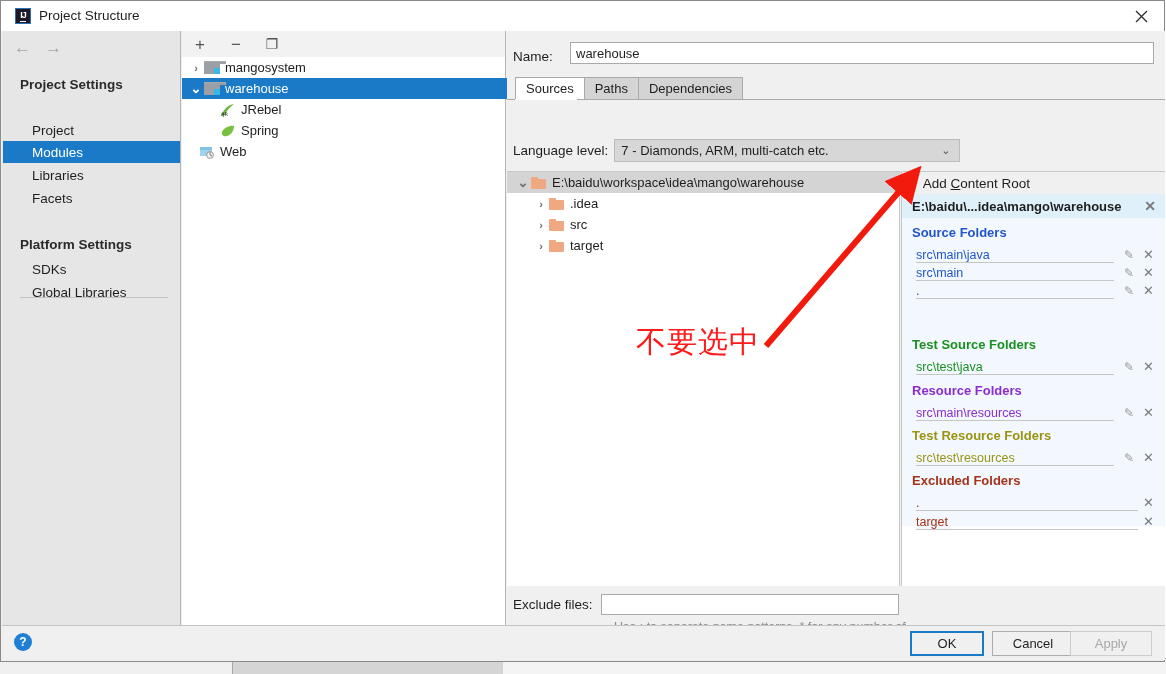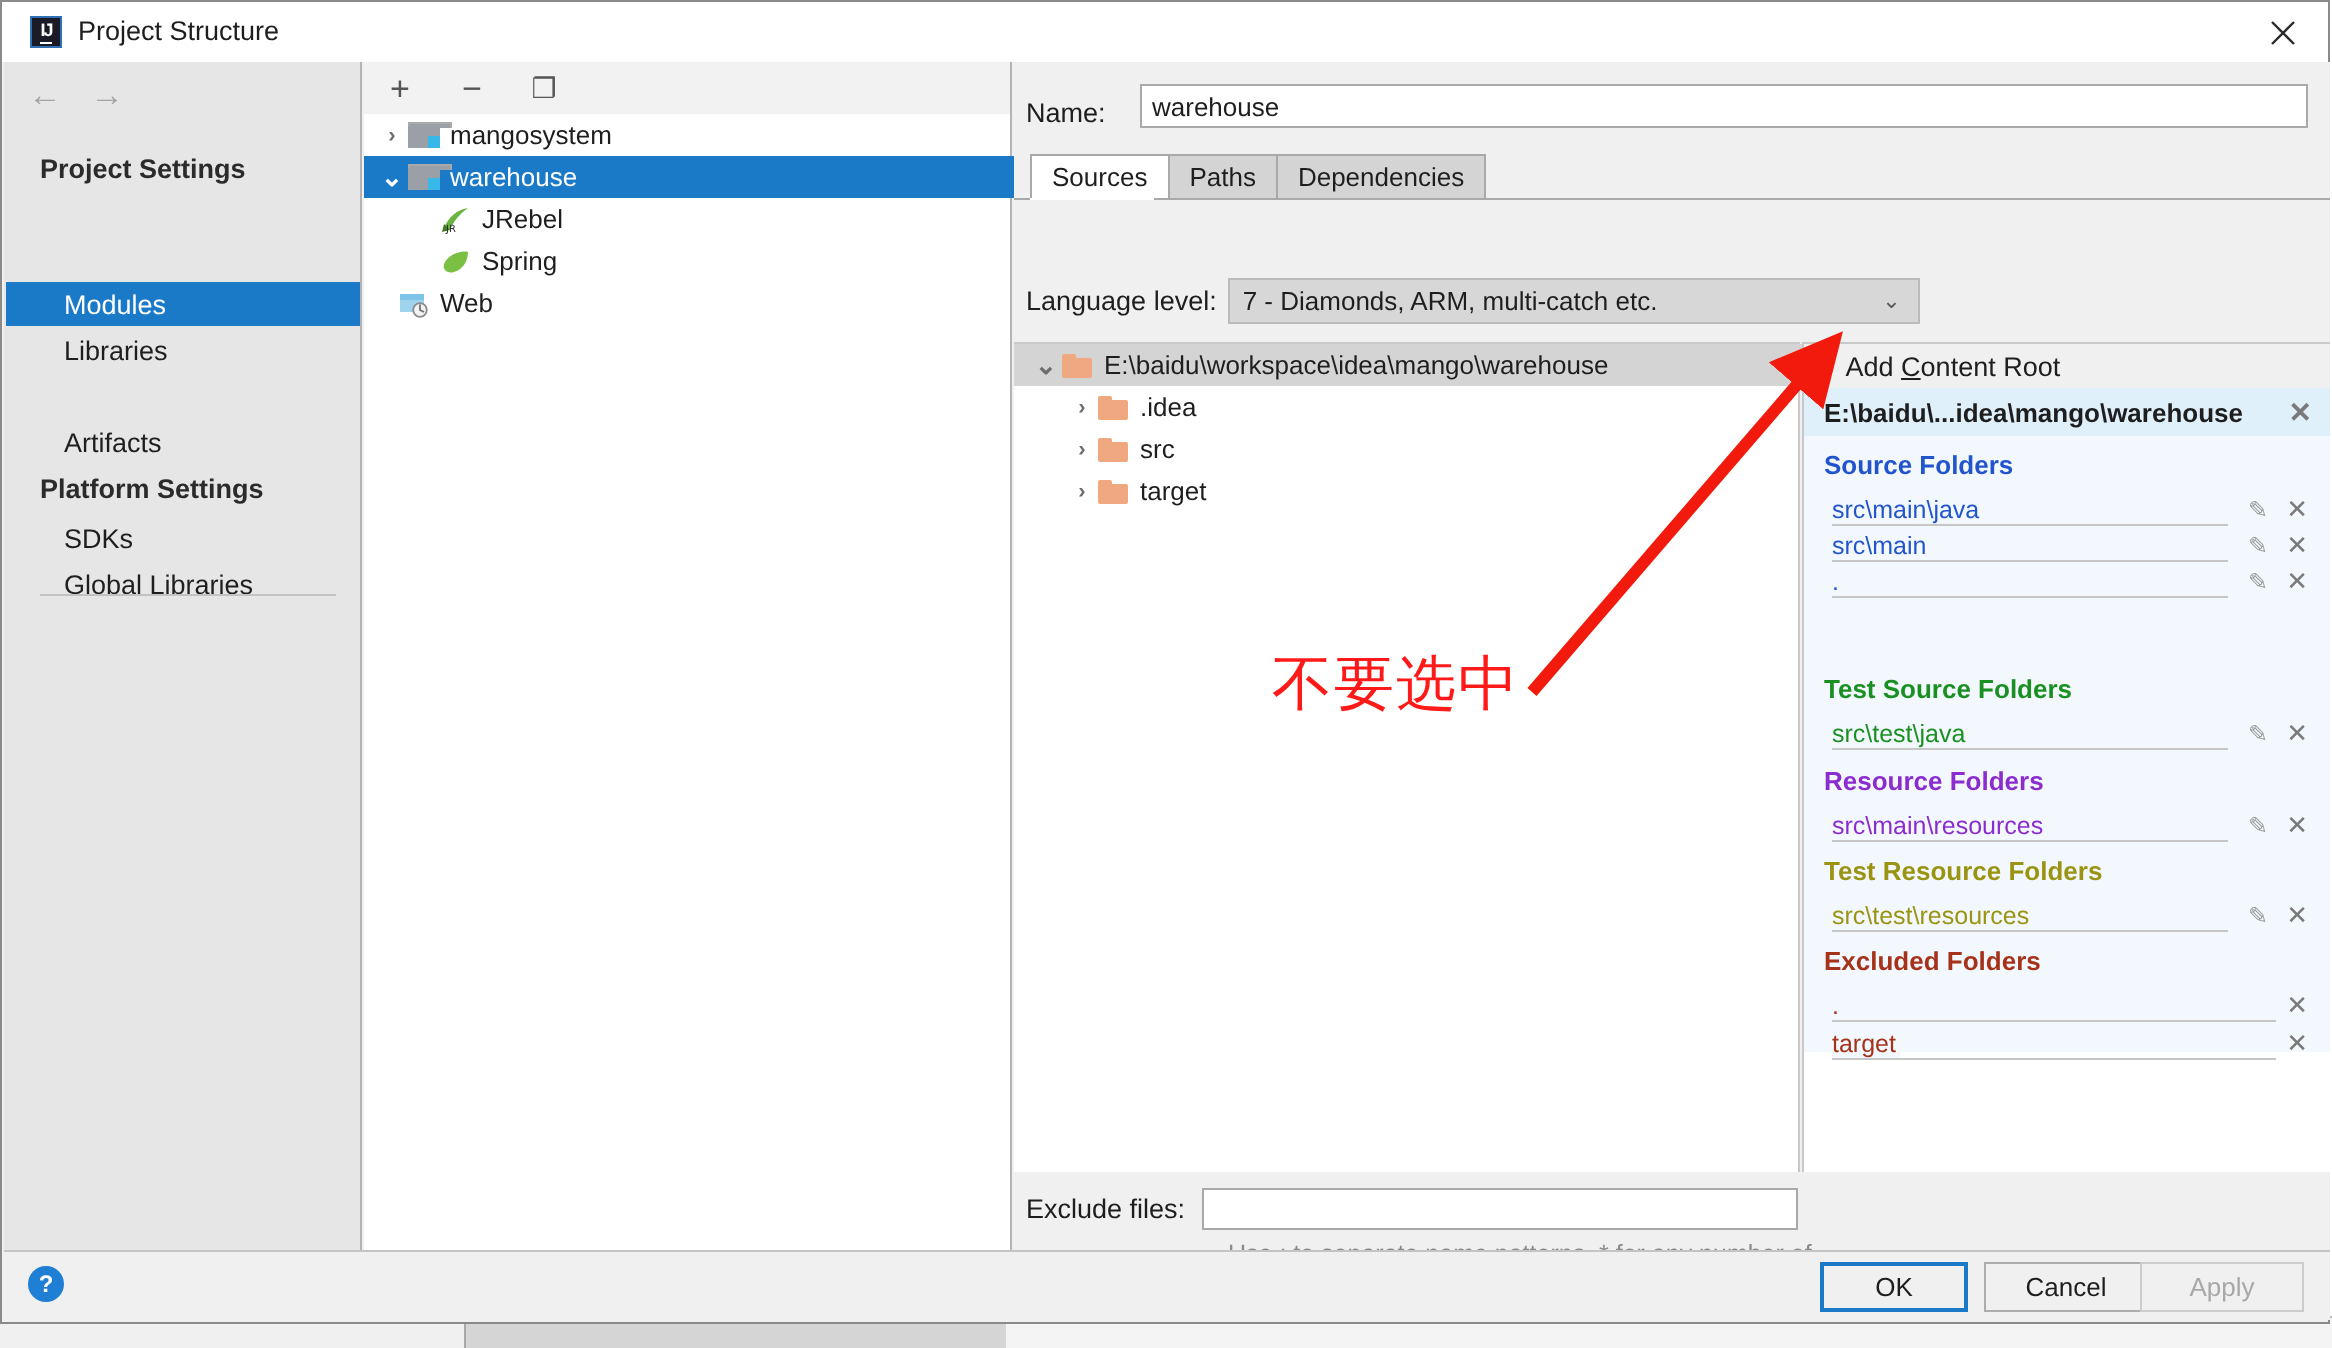--- a/index.html
+++ b/index.html
@@ -698,23 +698,24 @@
     </div>
   </div>
 
   <div id="sidebar">
     <div class="nav-arrows">
       <span class="nav-arrow">←</span>
       <span class="nav-arrow">→</span>
     </div>
 
     <div class="nav-group-title" style="top:46px">Project Settings</div>
+    <div class="nav-item" style="top:88px">Project</div>
     <div class="nav-item selected" style="top:110px">Modules</div>
     <div class="nav-item" style="top:133px">Libraries</div>
-    <div class="nav-item" style="top:179px">Artifacts</div>
+    <div class="nav-item" style="top:156px">Facets</div>
 
     <div class="nav-group-title" style="top:206px">Platform Settings</div>
     <div class="nav-item" style="top:227px">SDKs</div>
     <div class="nav-item" style="top:250px">Global Libraries</div>
 
     <div class="nav-sep"></div>
   </div>
 
   <div id="modules-panel">
     <div id="modules-toolbar">

